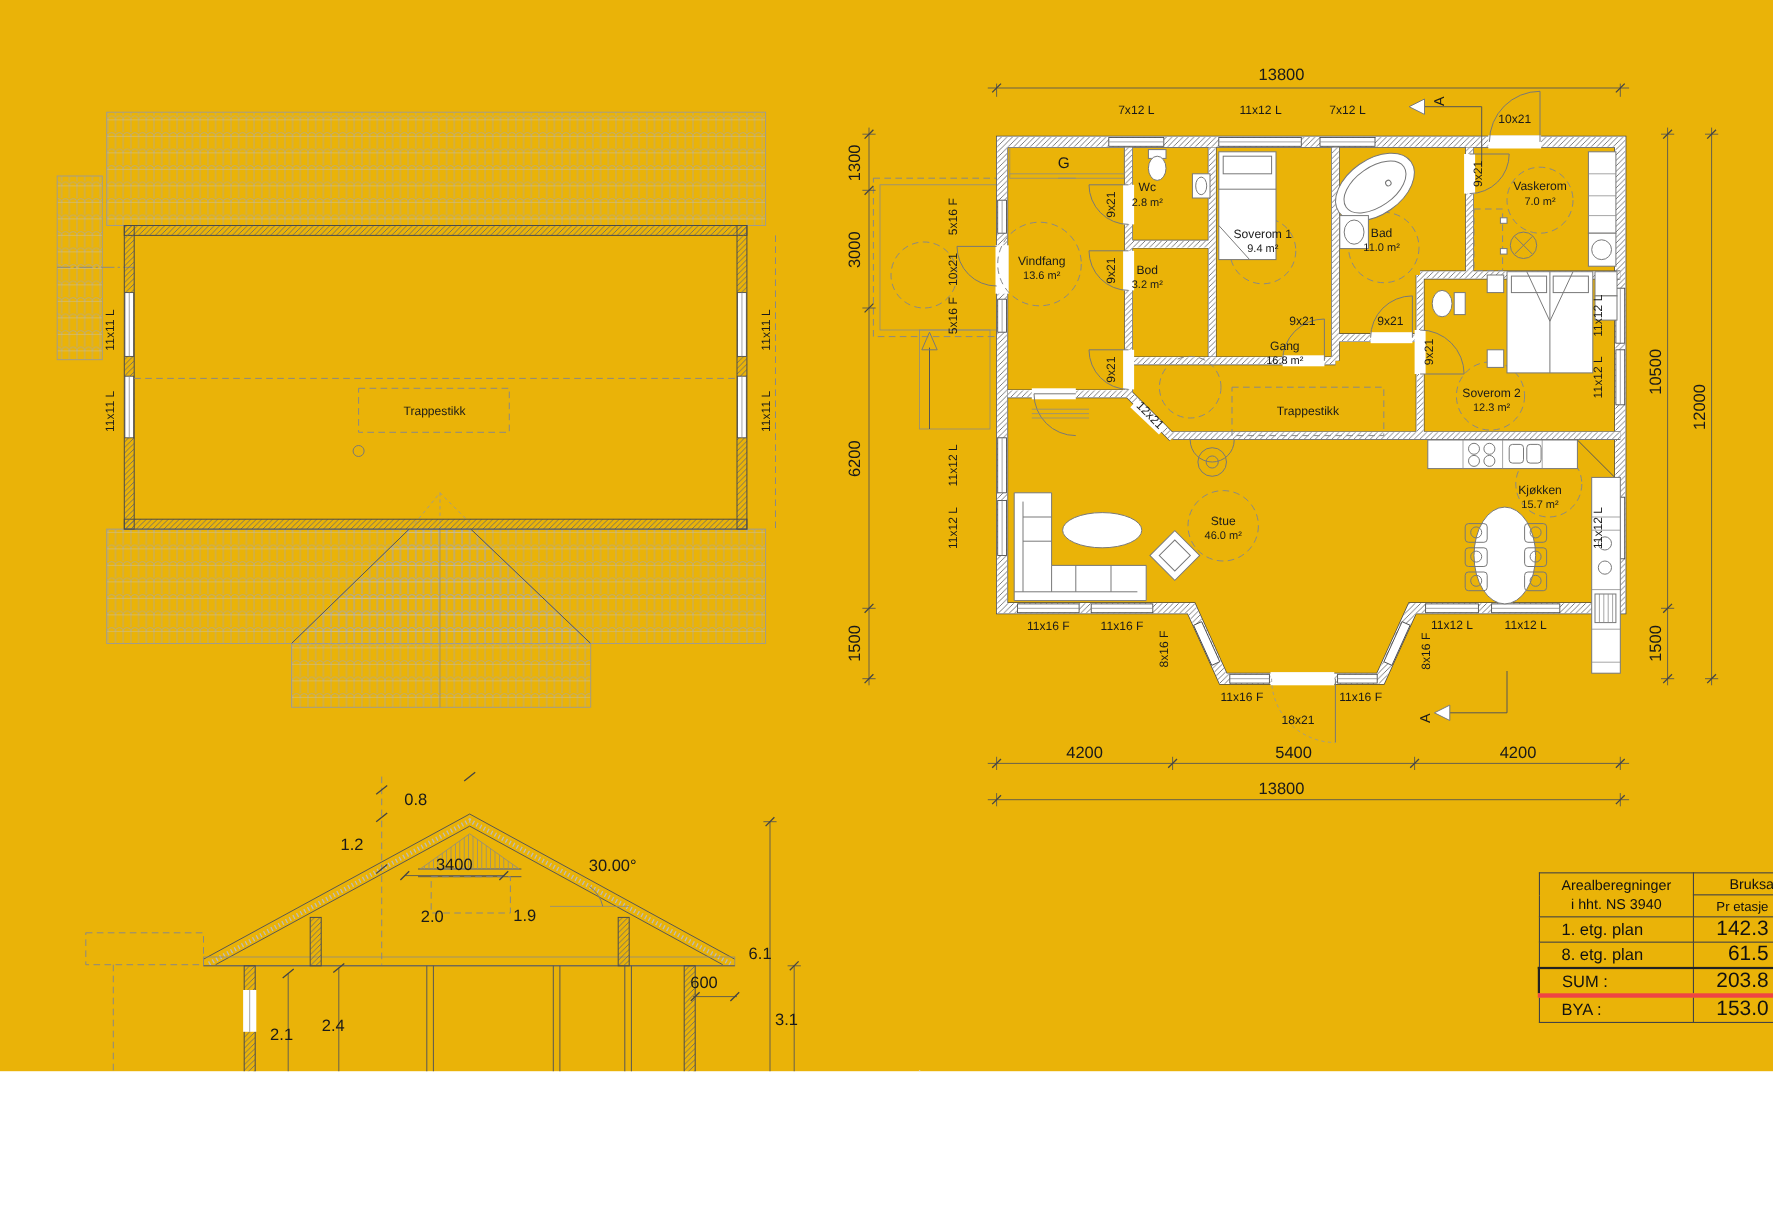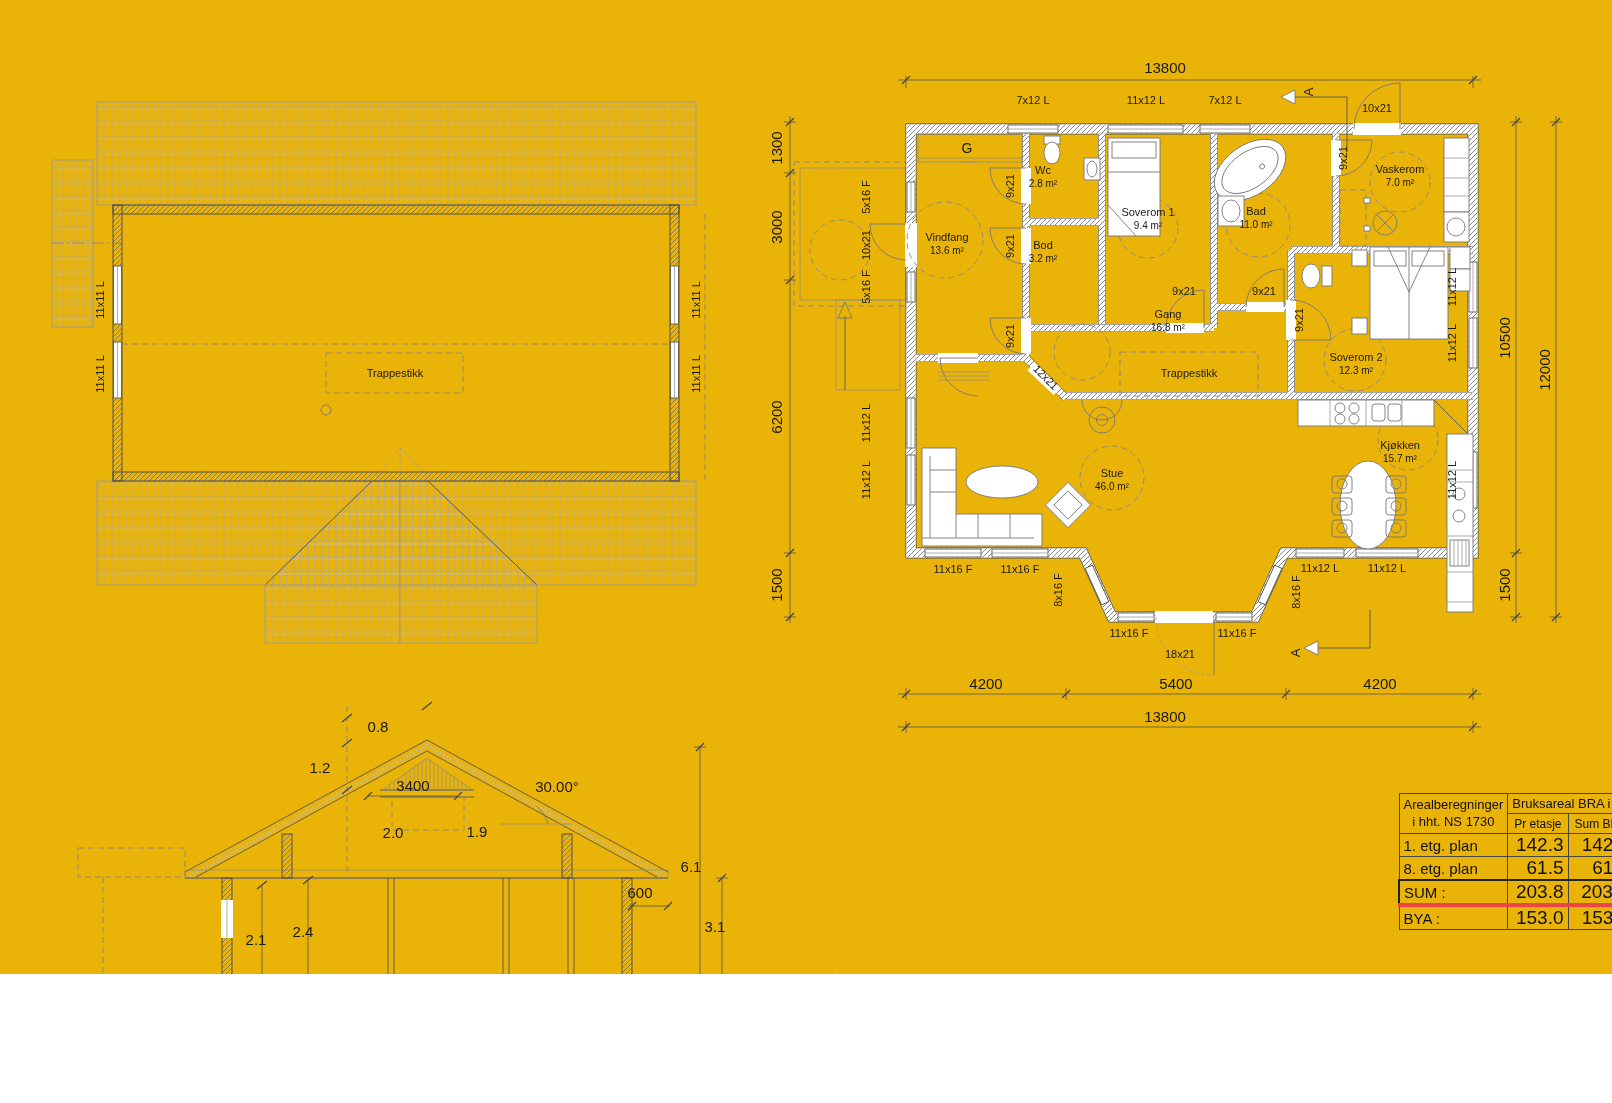--- a/index.html
+++ b/index.html
@@ -23,21 +23,21 @@
   .gap{fill:#fff;stroke:none;}
   .furn{fill:#fff;stroke:#777;stroke-width:0.9;}
   .fix{fill:none;stroke:#777;stroke-width:0.9;}
   .dim{stroke:#555;stroke-width:0.8;fill:none;}
   .tick{stroke:#444;stroke-width:1.2;fill:none;}
   .tile{fill:url(#tile);stroke:#999;stroke-width:0.8;}
   .frame{stroke:#d8d8d8;stroke-width:1.2;fill:none;}
   
   #area-table{position:absolute;left:1398px;top:793px;width:212px;border-collapse:collapse;
               font-family:"Liberation Sans",sans-serif;color:#111;}
-  #area-table td,#area-table th{border:1px solid #444;padding:0 4px;font-weight:normal;
+  #area-table td,#area-table th{border:1px solid #444;padding:0 20px;font-weight:normal;
               white-space:nowrap;overflow:hidden;}
   #area-table .h1{font-size:13px;text-align:center;line-height:1.25;width:103px;}
   #area-table .h2{font-size:13px;text-align:center;height:19px;}
   #area-table .h3{font-size:12px;text-align:center;height:19px;}
   #area-table .lab{font-size:15px;text-align:left;height:20px;}
   #area-table .num{font-size:19px;text-align:right;height:20px;}
   #area-table tr.sumrow td{border-top:2px solid #222;border-bottom:4px solid #ef4444;}
   #area-table tr.sumrow td:first-child{border-left:2px solid #222;}
   #area-table tr.sumrow td:last-child{border-right:2px solid #222;}
 </style>
@@ -476,21 +476,21 @@
         <text x="405" y="1044" font-size="26" text-anchor="middle">Snitt A-A</text>
       </g>
 </svg>
 
 
 <table id="area-table">
   <tbody>
         <tr>
     <td class="h1" rowspan="2">
       <span>Arealberegninger</span><br>
-      <span>i hht. NS 1730</span>
+      <span>i hht. NS 3940</span>
     </td>
     <td class="h2" colspan="2">Bruksareal BRA i m²</td>
   </tr>
   <tr>
     <td class="h3">Pr etasje</td>
     <td class="h3">Sum BRA</td>
   </tr>
   <tr>
     <td class="lab">1. etg. plan</td>
     <td class="num">142.3</td>

